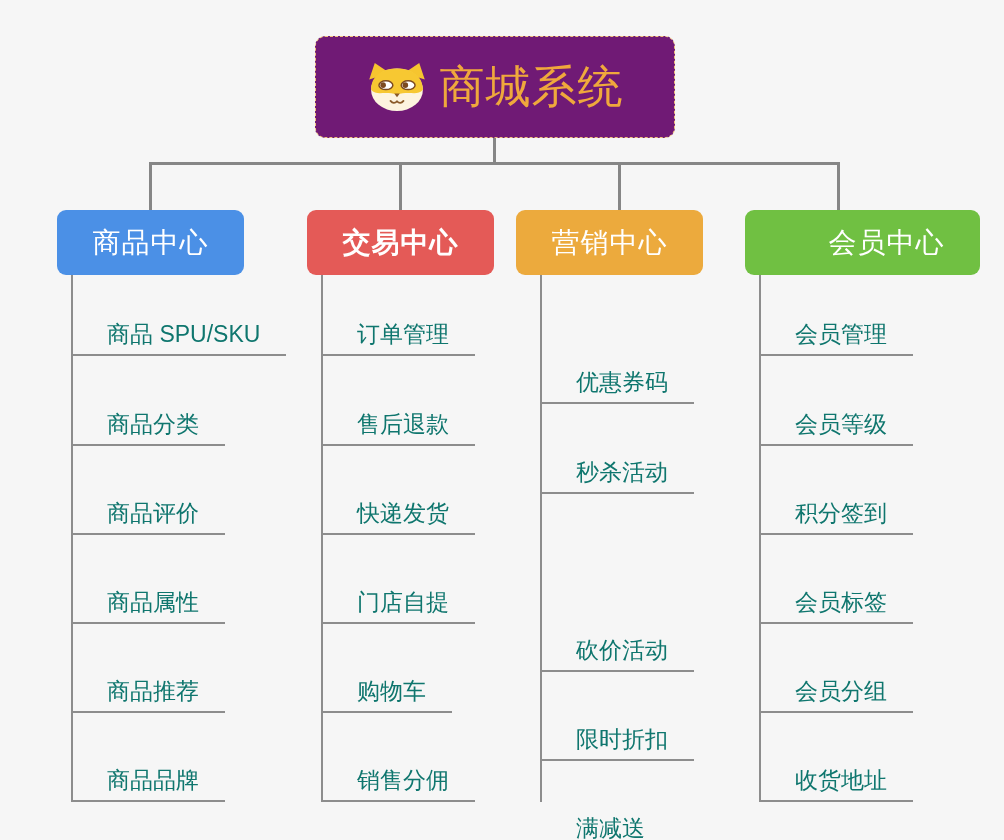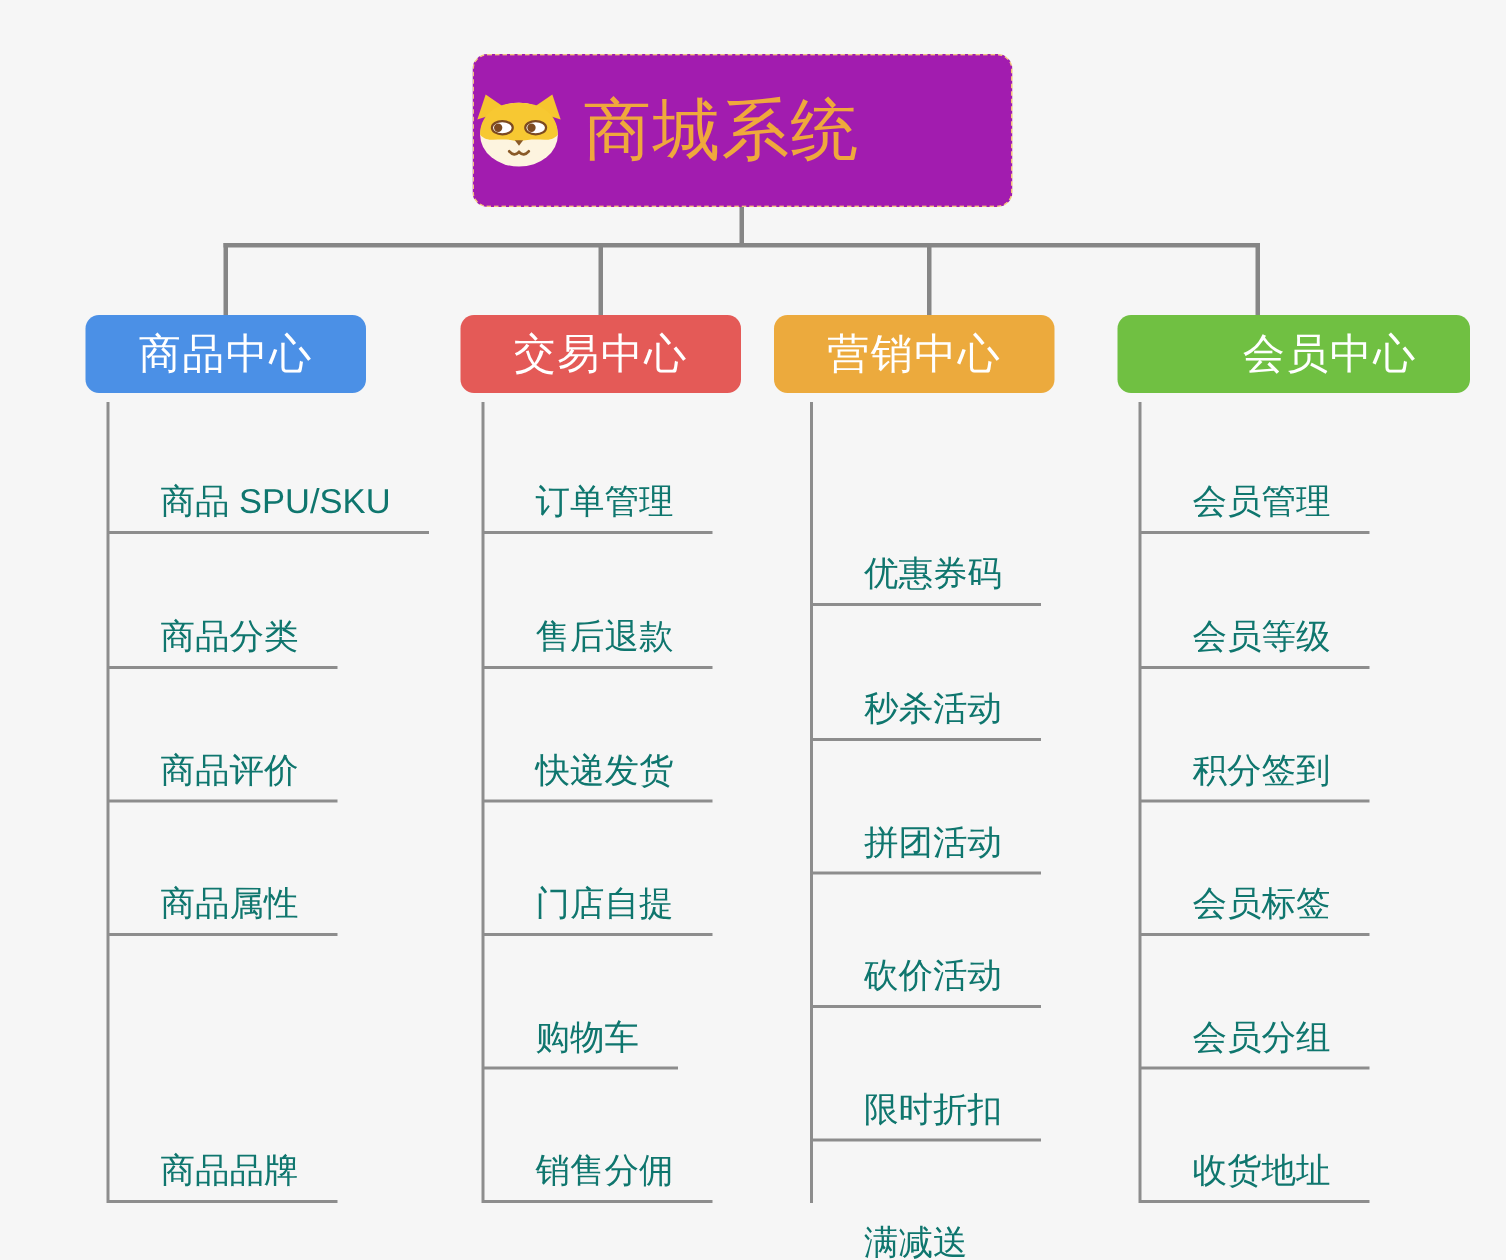--- a/index.html
+++ b/index.html
@@ -31,51 +31,52 @@
   .trunk-1     { left: 71px; }
   .trunk-2     { left: 321px; }
   .trunk-3     { left: 540px; }
   .trunk-4     { left: 759px; }
   
   .root-node {
     position: absolute;
     left: 315px; top: 36px;
     width: 360px; height: 102px;
     box-sizing: border-box;
-    background: #a21caf;
+    background: #701a75;
     border: 1px dashed #f2c37c;
     border-radius: 10px;
     display: flex;
     align-items: center;
+    justify-content: center;
   }
   .root-icon { width: 60px; height: 50px; margin-right: 13px; flex: none; }
   .root-title {
     font-size: 45px;
     color: #efa83c;
     letter-spacing: 1px;
     white-space: nowrap;
   }
   
   .branch-box {
     position: absolute;
     top: 210px;
-    width: 187px; height: 52px;
+    width: 187px; height: 65px;
     border-radius: 9px;
     display: flex;
     align-items: center;
     justify-content: center;
   }
   .branch-box span {
     color: #ffffff;
     font-size: 28px;
     letter-spacing: 1px;
     white-space: nowrap;
   }
   .bb-1 { left: 57px; }
-  .bb-2 { left: 307px; }
+  .bb-2 { left: 307px; font-weight: bold; }
   .bb-3 { left: 516px; align-items: center; }
   .bb-4 { left: 745px; padding-left: 48px; }
   
   .leaf {
     position: absolute;
     display: inline-block;
     padding: 0 26px 7px 35px;
     border-bottom: 2px solid #8d8d8d;
     font-size: 23px;
     line-height: 26px;
@@ -135,32 +136,32 @@
     <span>营销中心</span>
   </div>
   <div class="branch-box bb-4" style="background-color: rgb(112, 192, 66);">
     <span>会员中心</span>
   </div>
 
   <div class="leaf c1 r1">商品 SPU/SKU</div>
   <div class="leaf c1 r2">商品分类</div>
   <div class="leaf c1 r3">商品评价</div>
   <div class="leaf c1 r4">商品属性</div>
+  <div class="leaf c1 r5">商品推荐</div>
   <div class="leaf c1 r6">商品品牌</div>
 
   <div class="leaf c2 r1">订单管理</div>
   <div class="leaf c2 r2">售后退款</div>
   <div class="leaf c2 r3">快递发货</div>
   <div class="leaf c2 r4">门店自提</div>
   <div class="leaf c2 r5">购物车</div>
   <div class="leaf c2 r6">销售分佣</div>
 
   <div class="leaf c3 r1">优惠券码</div>
   <div class="leaf c3 r2">秒杀活动</div>
-  <div class="leaf c3 r3">拼团活动</div>
   <div class="leaf c3 r4">砍价活动</div>
   <div class="leaf c3 r5">限时折扣</div>
   <div class="leaf c3 r6">满减送</div>
 
   <div class="leaf c4 r1">会员管理</div>
   <div class="leaf c4 r2">会员等级</div>
   <div class="leaf c4 r3">积分签到</div>
   <div class="leaf c4 r4">会员标签</div>
   <div class="leaf c4 r5">会员分组</div>
   <div class="leaf c4 r6">收货地址</div>

